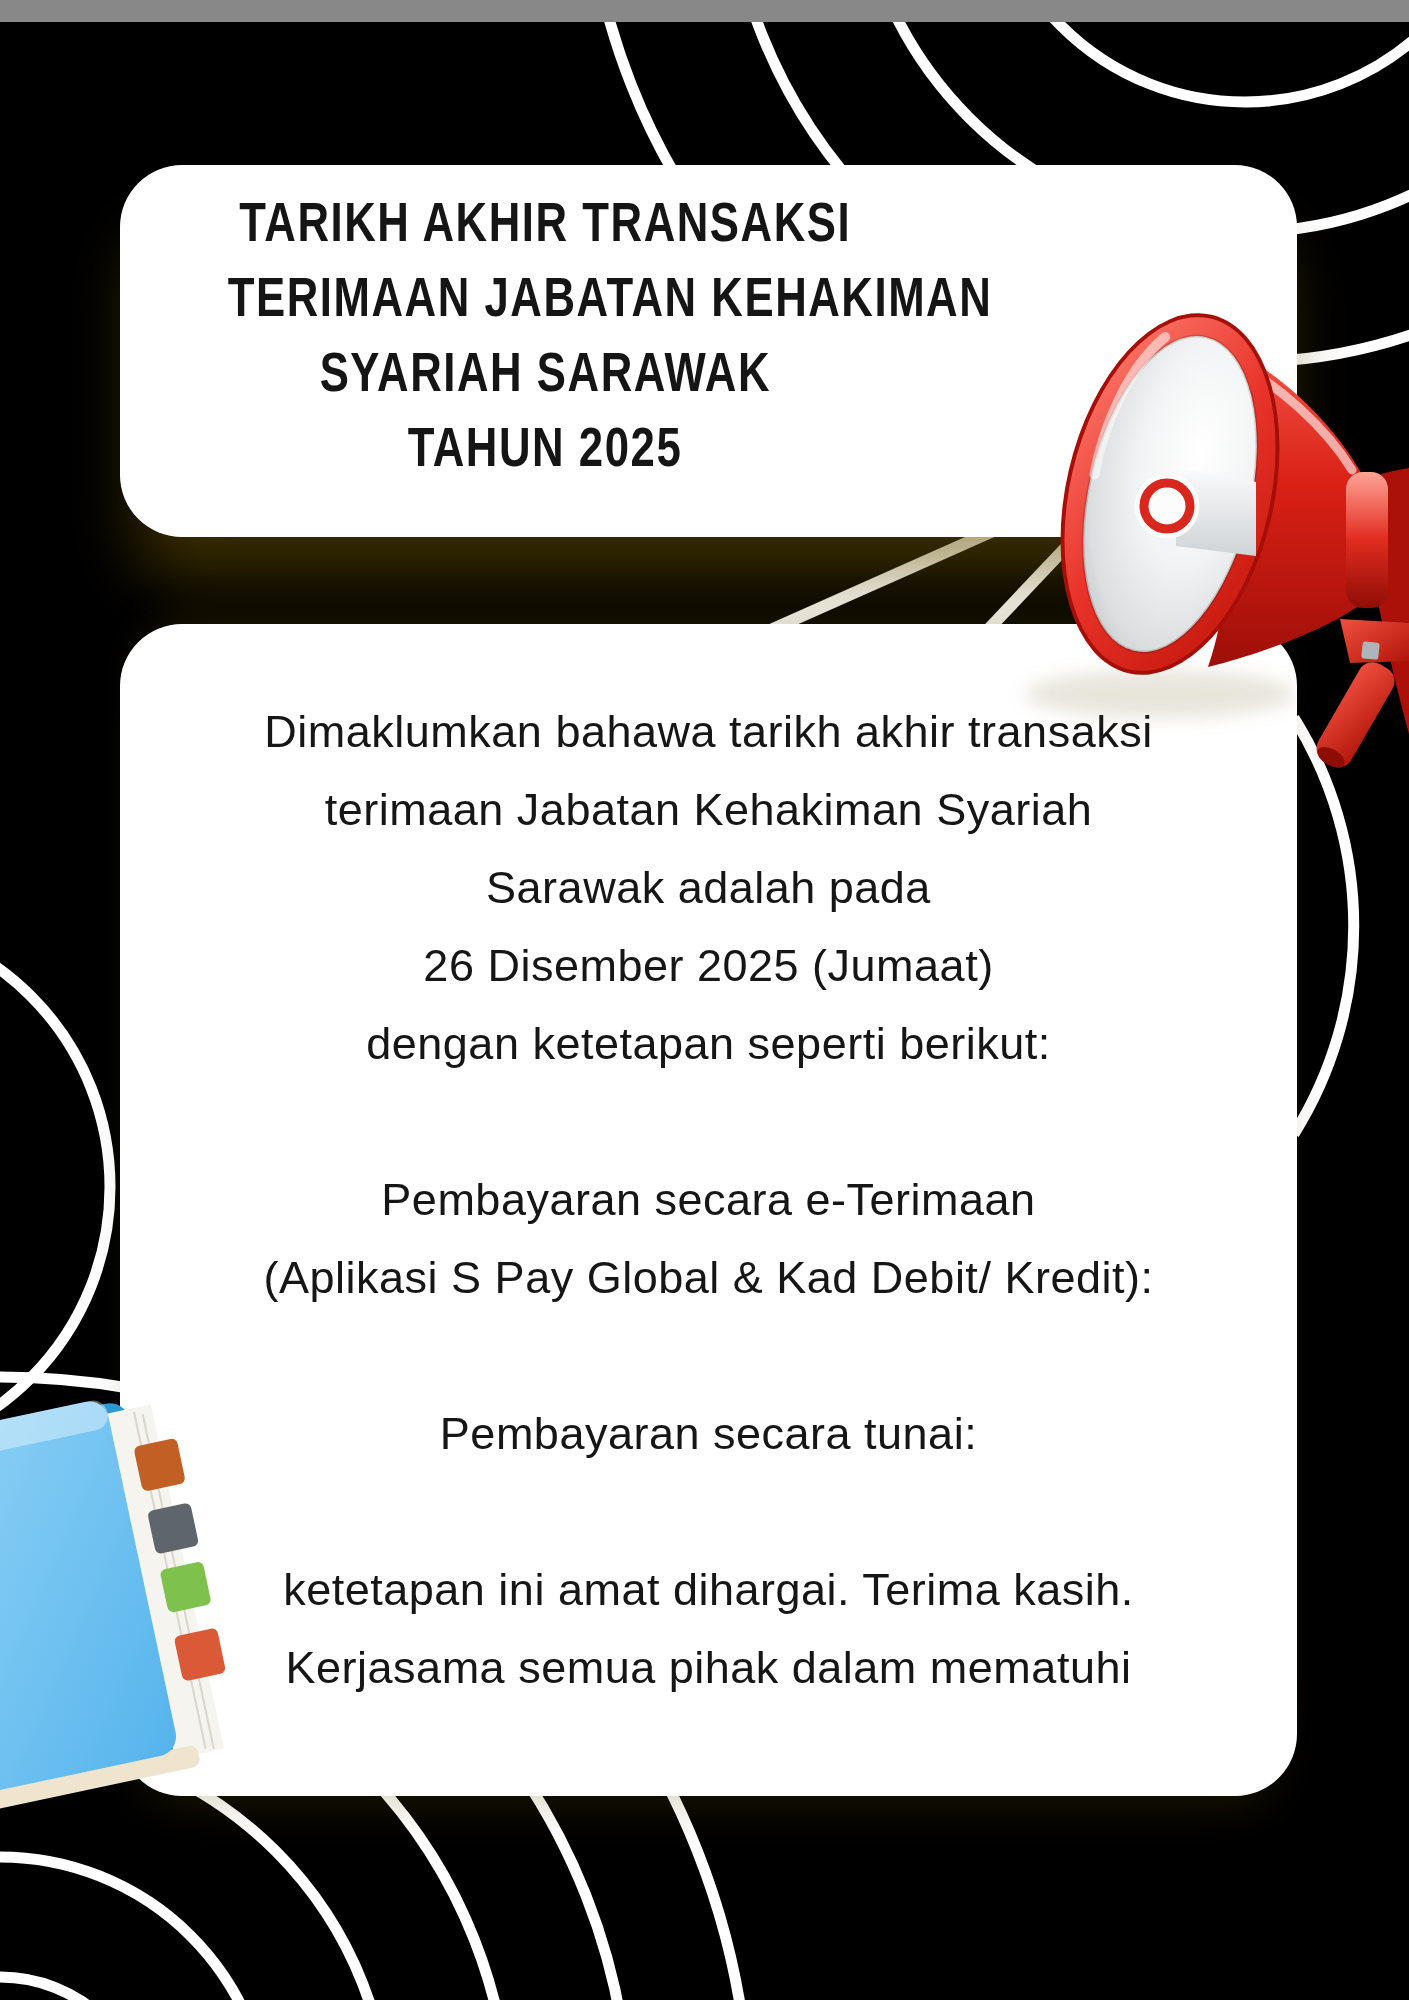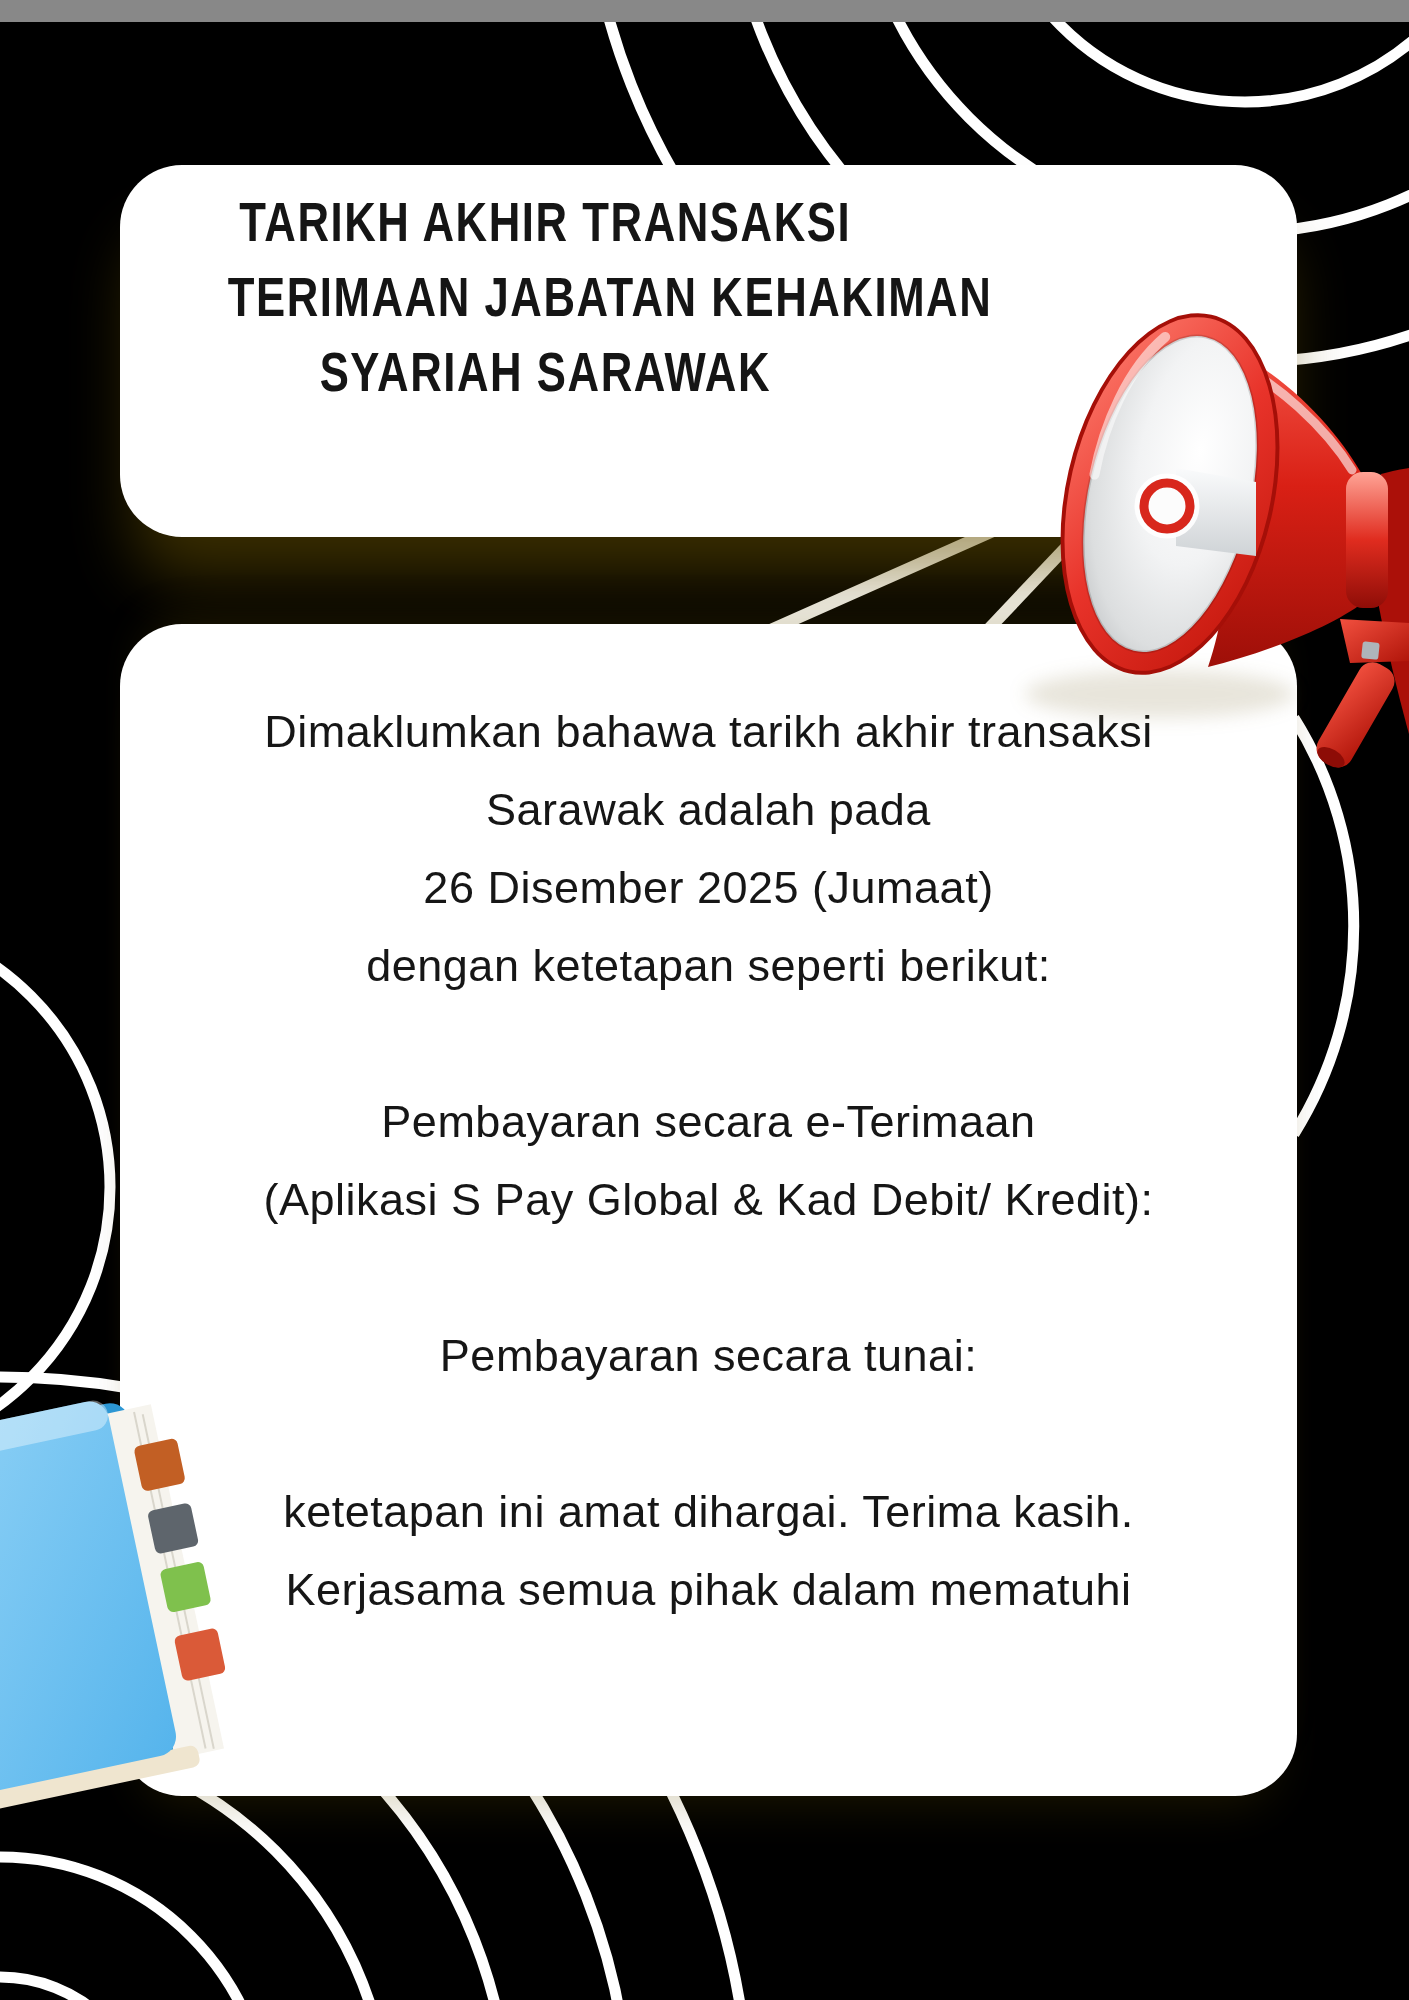--- a/index.html
+++ b/index.html
@@ -80,27 +80,29 @@
     <g fill="none" stroke="#FFFFFF" stroke-width="11">
       <circle cx="-160" cy="1165" r="270"></circle>
     </g>
   </svg>
 
   <div class="card title-card">
     <div class="title-box">
       <div class="t-line"><span>TARIKH AKHIR TRANSAKSI</span></div>
       <div class="t-line"><span>TERIMAAN JABATAN KEHAKIMAN</span></div>
       <div class="t-line"><span>SYARIAH SARAWAK</span></div>
+      <div class="t-line"><span>TAHUN 2025</span></div>
     </div>
   </div>
 
   <div class="card main-card">
     <div class="body-text">
       <p>
         <span class="line">Dimaklumkan bahawa tarikh akhir transaksi</span>
+        <span class="line">terimaan Jabatan Kehakiman Syariah</span>
         <span class="line">Sarawak adalah pada</span>
         <span class="line bold">26 Disember 2025 (Jumaat)</span>
         <span class="line">dengan ketetapan seperti berikut:</span>
       </p>
       <p>
         <span class="line">Pembayaran secara e-Terimaan</span>
         <span class="line">(Aplikasi S Pay Global &amp; Kad Debit/ Kredit):</span>
       </p>
       <p>
         <span class="line">Pembayaran secara tunai:</span>

